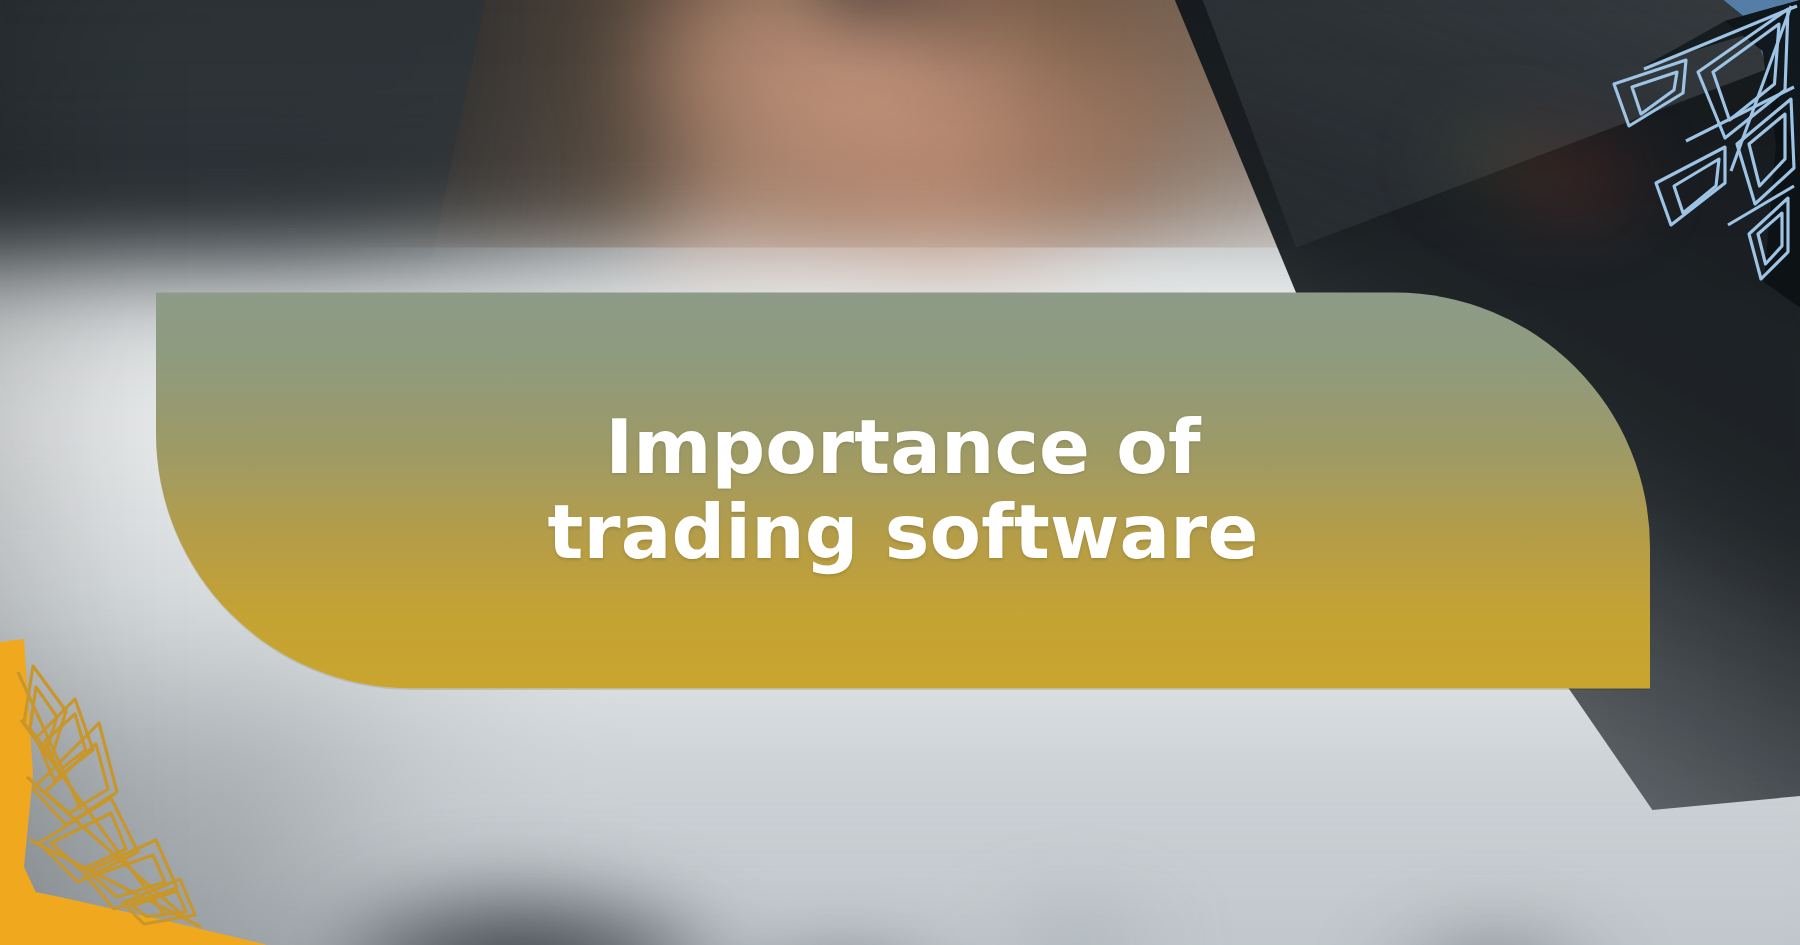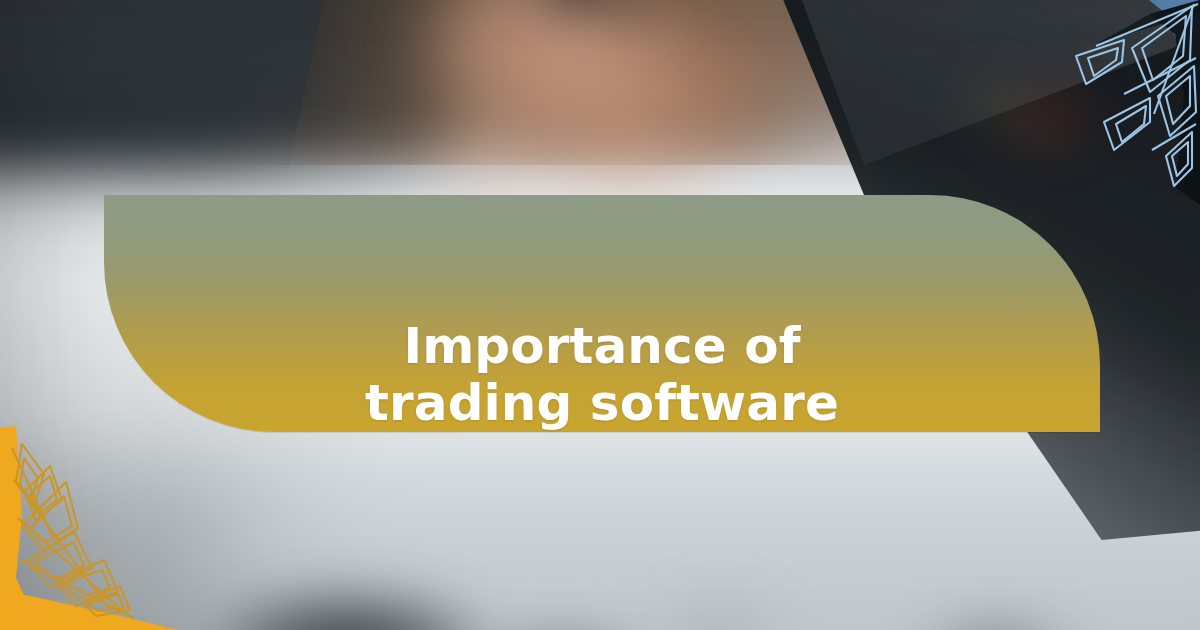--- a/index.html
+++ b/index.html
@@ -140,32 +140,32 @@
     bottom: 0; left: 0;
     width: 210px; height: 210px;
   }
 
   
   #title-banner {
     position: absolute;
     left: 104px;
     top: 195px;
     width: 996px;
-    height: 237px;
+    height: 264px;
     border-radius: 0 170px 0 170px;
     background: linear-gradient(to bottom,
       #8d9b87 0%,
       #8f9b7f 16%,
       #9c9a68 38%,
       #b59d48 62%,
       #c5a333 82%,
       #c9a52f 100%);
     box-shadow: 0 1px 0 rgba(0,0,0,0.10);
     display: flex;
-    align-items: flex-end;
+    align-items: center;
     justify-content: center;
     box-sizing: border-box;
     padding: 0 60px;
   }
   #banner-title {
     margin: 0;
     color: #ffffff;
     font-family: "DejaVu Sans", "Liberation Sans", sans-serif;
     font-size: 50px;
     font-weight: 600;

